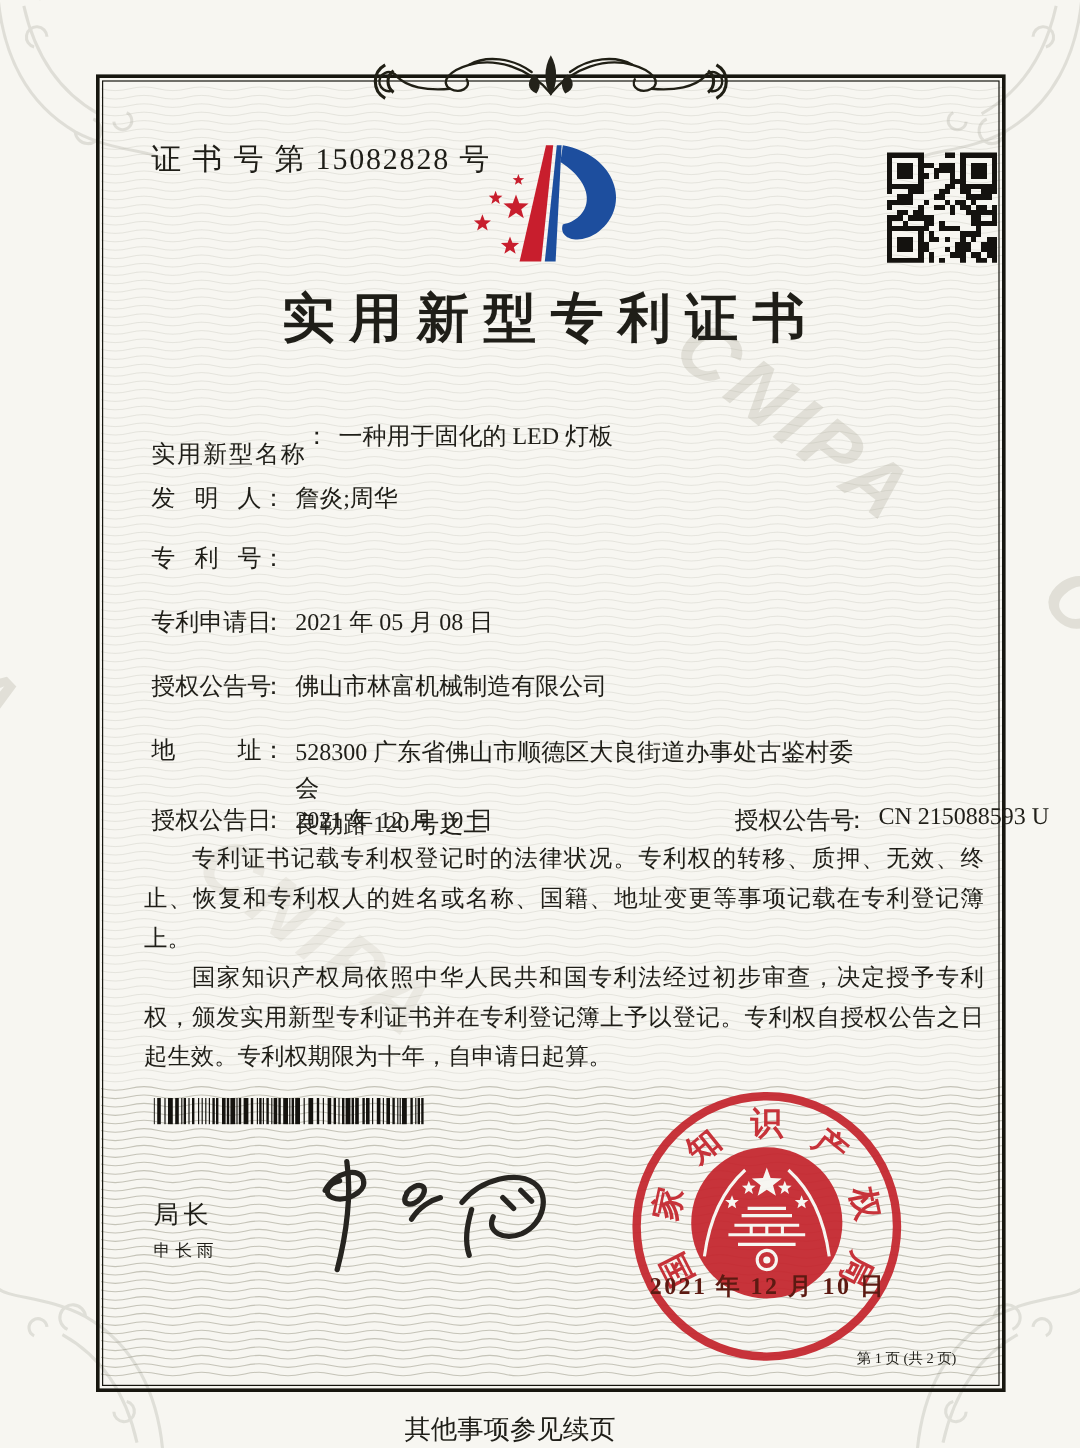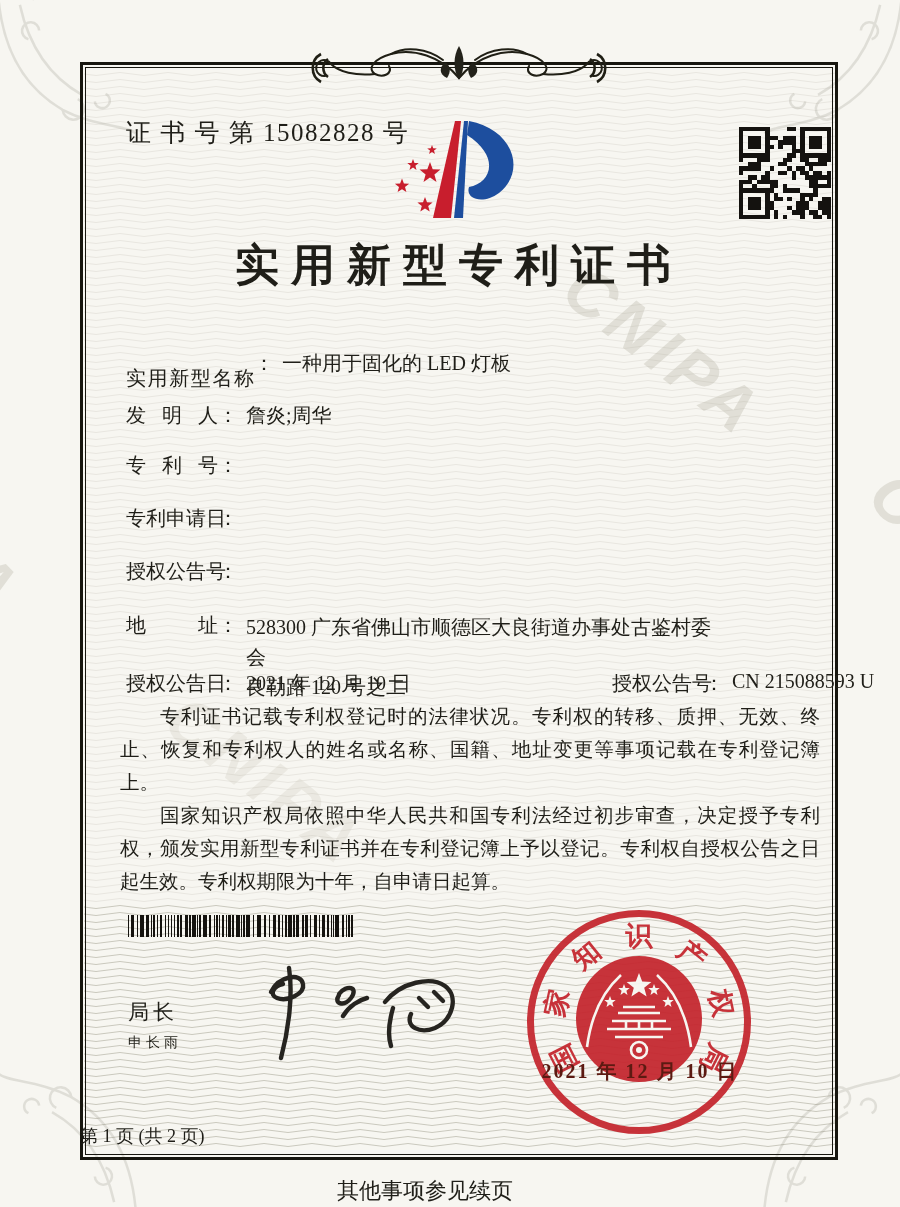--- a/index.html
+++ b/index.html
@@ -46,21 +46,21 @@
   .official-title{position:absolute;left:128px;top:998px;font-size:21px;letter-spacing:4px;z-index:3;}
   .official-name{position:absolute;left:128px;top:1034px;font-size:14px;letter-spacing:4px;z-index:3;}
   .signature{position:absolute;left:243px;top:960px;width:240px;height:108px;z-index:4;}
   
   .seal{position:absolute;left:525px;top:908px;width:228px;height:228px;z-index:4;opacity:.94;}
   .seal-ring{position:absolute;inset:2px;border:7px solid #c5272f;border-radius:50%;}
   .seal-emblem-svg{position:absolute;left:49px;top:46px;width:130px;height:130px;}
   .seal-ring-text{position:absolute;inset:0;color:#c5272f;font-weight:bold;font-size:27px;}
   .seal-date{position:absolute;left:520px;top:1058px;width:240px;text-align:center;
              font-size:20px;font-weight:bold;color:#5c1a12;letter-spacing:2px;z-index:5;}
-  .page-info{position:absolute;left:80px;top:1124px;width:717px;text-align:left;font-size:18px;z-index:3;}
+  .page-info{position:absolute;left:80px;top:1124px;width:717px;text-align:right;font-size:12px;z-index:3;}
   .continuation{position:absolute;left:0;top:1176px;width:850px;text-align:center;font-size:22px;z-index:3;}
   .top-ornament{position:absolute;left:309px;top:22px;width:300px;height:64px;z-index:5;}
 </style>
 </head>
 <body>
 
 <div class="page">
 
   <div class="texture-wrap">
     <svg width="752" height="1090" viewBox="0 0 752 1090">
@@ -310,24 +310,26 @@
       <span class="colon">：</span>
     <span class="fval">詹炎;周华</span>
   </div>
   <div class="row" style="top:452px">
     <span class="flabel">专利号</span>
       <span class="colon">：</span>
   </div>
   <div class="row" style="top:505px">
     <span class="flabel">专利申请日</span>
       <span class="colon">：</span>
+    <span class="fval">2021 年 05 月 08 日</span>
   </div>
   <div class="row" style="top:558px">
     <span class="flabel">授权公告号</span>
       <span class="colon">：</span>
+    <span class="fval">佛山市林富机械制造有限公司</span>
   </div>
   <div class="row" style="top:612px">
     <span class="flabel">地址</span>
       <span class="colon">：</span>
     <span class="addr-val"><span>528300 广东省佛山市顺德区大良街道办事处古鉴村委会</span><br><span>良勒路 120 号之二</span></span>
   </div>
   <div class="row" style="top:670px;width:712px">
     <span class="flabel">授权公告日</span>
       <span class="colon">：</span>
     <span class="fval">2021 年 12 月 10 日</span>

